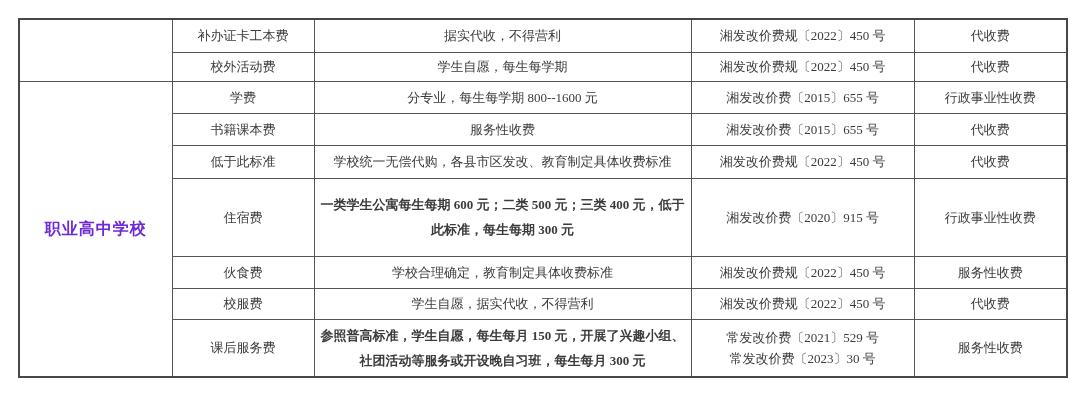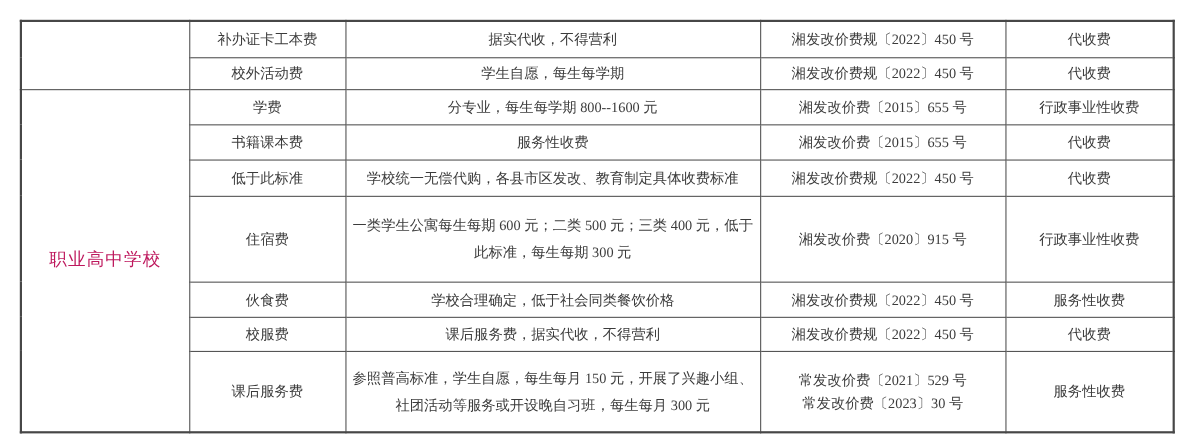--- a/index.html
+++ b/index.html
@@ -23,28 +23,28 @@
     line-height: 17px;
   }
   table.fee-table td {
     border: 1px solid #555555;
     text-align: center;
     vertical-align: middle;
     padding: 2px 4px;
     overflow: hidden;
   }
   td.school-cell {
-    font-weight: normal;
+    font-weight: bold;
     font-size: 16px;
-    color: #be185d;
+    color: #6d28d9;
     letter-spacing: 1px;
   }
   td.left { text-align: left; padding-left: 8px; padding-right: 8px; }
   td.vtop { vertical-align: top; padding-top: 5px; }
-  td.desc-multi { line-height: 25px; }
+  td.desc-multi { line-height: 25px; font-weight: bold; }
   td.doc-multi div { line-height: 21px; }
   
   tr.section-start td { border-top: 1.5px solid #4a4a4a; }
 </style>
 </head>
 <body>
 
 <div class="screen">
   <table class="fee-table">
     <colgroup>
@@ -88,31 +88,31 @@
         <td>代收费</td>
       </tr>
       <tr style="height:78px">
         <td>住宿费</td>
         <td class="left vtop desc-multi">一类学生公寓每生每期 600 元；二类 500 元；三类 400 元，低于此标准，每生每期 300 元</td>
         <td>湘发改价费〔2020〕915 号</td>
         <td>行政事业性收费</td>
       </tr>
       <tr style="height:32px">
         <td>伙食费</td>
-        <td>学校合理确定，低于社会同类餐饮价格</td>
+        <td>学校合理确定，教育制定具体收费标准</td>
         <td>湘发改价费规〔2022〕450 号</td>
         <td>服务性收费</td>
       </tr>
       <tr style="height:31px">
         <td>校服费</td>
-        <td>课后服务费，据实代收，不得营利</td>
+        <td>学生自愿，据实代收，不得营利</td>
         <td>湘发改价费规〔2022〕450 号</td>
         <td>代收费</td>
       </tr>
-      <tr style="height:74px">
+      <tr style="height:58px">
         <td>课后服务费</td>
         <td class="left vtop desc-multi">参照普高标准，学生自愿，每生每月 150 元，开展了兴趣小组、社团活动等服务或开设晚自习班，每生每月 300 元</td>
         <td class="vtop doc-multi">
           <div>常发改价费〔2021〕529 号</div>
           <div>常发改价费〔2023〕30 号</div>
         </td>
         <td>服务性收费</td>
       </tr>
     </tbody>
   </table>

